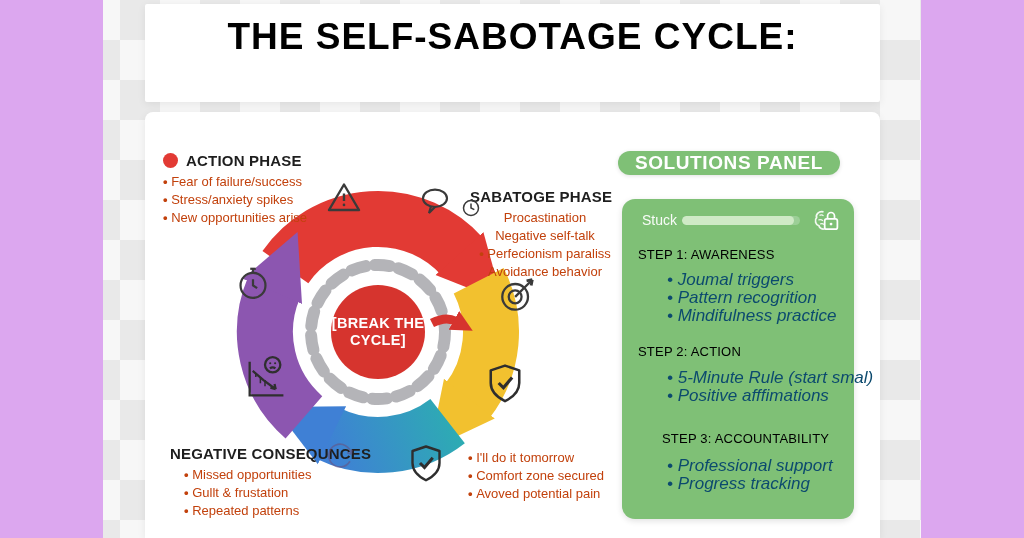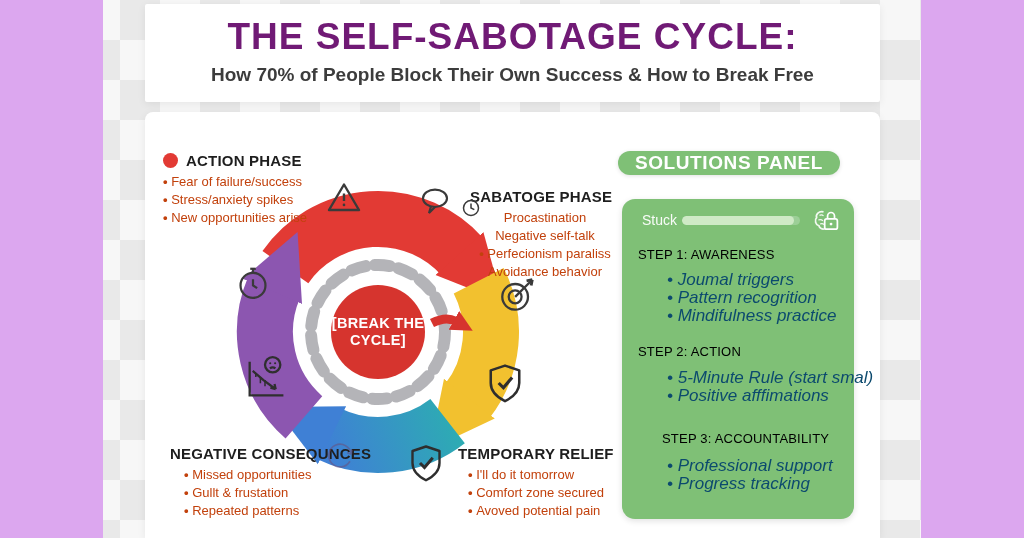--- a/index.html
+++ b/index.html
@@ -7,21 +7,21 @@
        font-family:"Liberation Sans",sans-serif;
        background:#f7f7f7;
        background-image:conic-gradient(#e9e9e9 0 25%,#f7f7f7 0 50%,#e9e9e9 0 75%,#f7f7f7 0);
        background-size:80px 80px;}
   .band{position:absolute;top:0;bottom:0;width:103px;background:#dca7ef;}
   .band.left{left:0;} .band.right{left:921px;width:103px;}
   .card{position:absolute;background:#ffffff;box-shadow:0 2px 8px rgba(0,0,0,.07);}
   .title-card{left:145px;top:4px;width:735px;height:98px;border-radius:2px;}
   .main-card{left:145px;top:112px;width:735px;height:426px;border-radius:8px 8px 0 0;}
   .page-title{position:absolute;left:0;right:0;top:12px;text-align:center;
-      font-size:37px;font-weight:800;letter-spacing:1px;color:#701a75;}
+      font-size:37px;font-weight:800;letter-spacing:1px;color:#000000;}
   .page-subtitle{position:absolute;left:0;right:0;top:60px;text-align:center;
       font-size:19px;font-weight:700;color:#3c3c3c;}
   .abs{position:absolute;}
   .phase-title{font-size:15px;font-weight:800;color:#1e1e1e;letter-spacing:.2px;white-space:nowrap;}
   ul.bullets{list-style:none;margin:4px 0 0 0;padding:0;}
   ul.bullets li{font-size:13px;line-height:18px;color:#c2410c;white-space:nowrap;}
   ul.bullets li::before{content:"•  ";font-weight:700;}
   ul.bullets.nodots li::before{content:"";}
   ul.bullets li.dotted::before{content:"•  ";font-weight:700;}
   .dot{display:inline-block;width:15px;height:15px;border-radius:50%;background:#e23a34;
@@ -44,21 +44,20 @@
   svg.icon{position:absolute;}
 </style>
 </head>
 <body>
 
 <div class="band left"></div>
 <div class="band right"></div>
 
 <div class="card title-card">
   <div class="page-title">THE SELF-SABOTAGE CYCLE:</div>
-  <div class="page-subtitle">How 70% of People Block Their Own Success &amp; How to Break Free</div>
 </div>
 
 <div class="card main-card"></div>
 
 <svg class="abs" style="left:0;top:0" width="1024" height="538" viewBox="0 0 1024 538">
   <defs>
     <marker id="mred" viewBox="0 0 10 10" refX="0.6" refY="5" markerWidth="1.15" markerHeight="1.85" orient="auto">
         <path d="M0 0 L10 5 L0 10 z" fill="#e23a34"></path>
       </marker>
     <marker id="myel" viewBox="0 0 10 10" refX="0.6" refY="5" markerWidth="1.15" markerHeight="1.85" orient="auto">
@@ -119,21 +118,20 @@
 <div class="abs" style="left:170px;top:445px;">
   <div class="phase-title">NEGATIVE CONSEQUNCES</div>
   <ul class="bullets" style="margin-left:14px;">
     <li>Missed opportunities</li>
     <li>Gullt &amp; frustation</li>
     <li>Repeated patterns</li>
   </ul>
 </div>
 
 <div class="abs" style="left:458px;top:445px;">
-  <div class="phase-title">TEMPORARY RELIEF</div>
   <ul class="bullets" style="margin-left:10px;">
     <li>I'll do it tomorrow</li>
     <li>Comfort zone secured</li>
     <li>Avoved potential pain</li>
   </ul>
 </div>
 
 <svg class="icon" style="left:325px;top:180px" width="38" height="36" viewBox="0 0 24 24" fill="none" stroke="#3a3a3a" stroke-width="1.6">
   <path d="M12 3 L22 20 H2 Z" stroke-linejoin="round"></path>
     <line x1="12" y1="9" x2="12" y2="14"></line>

